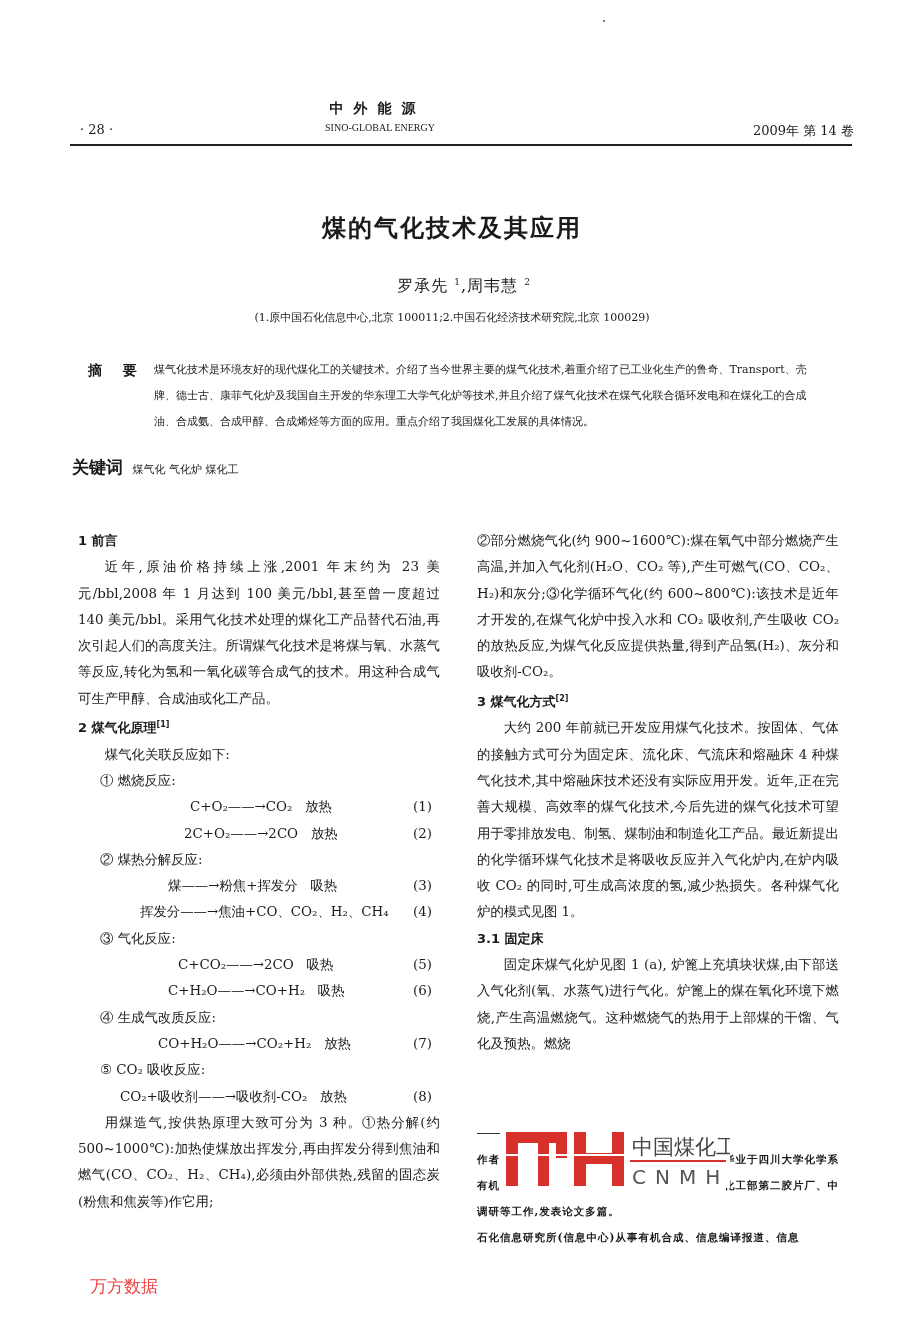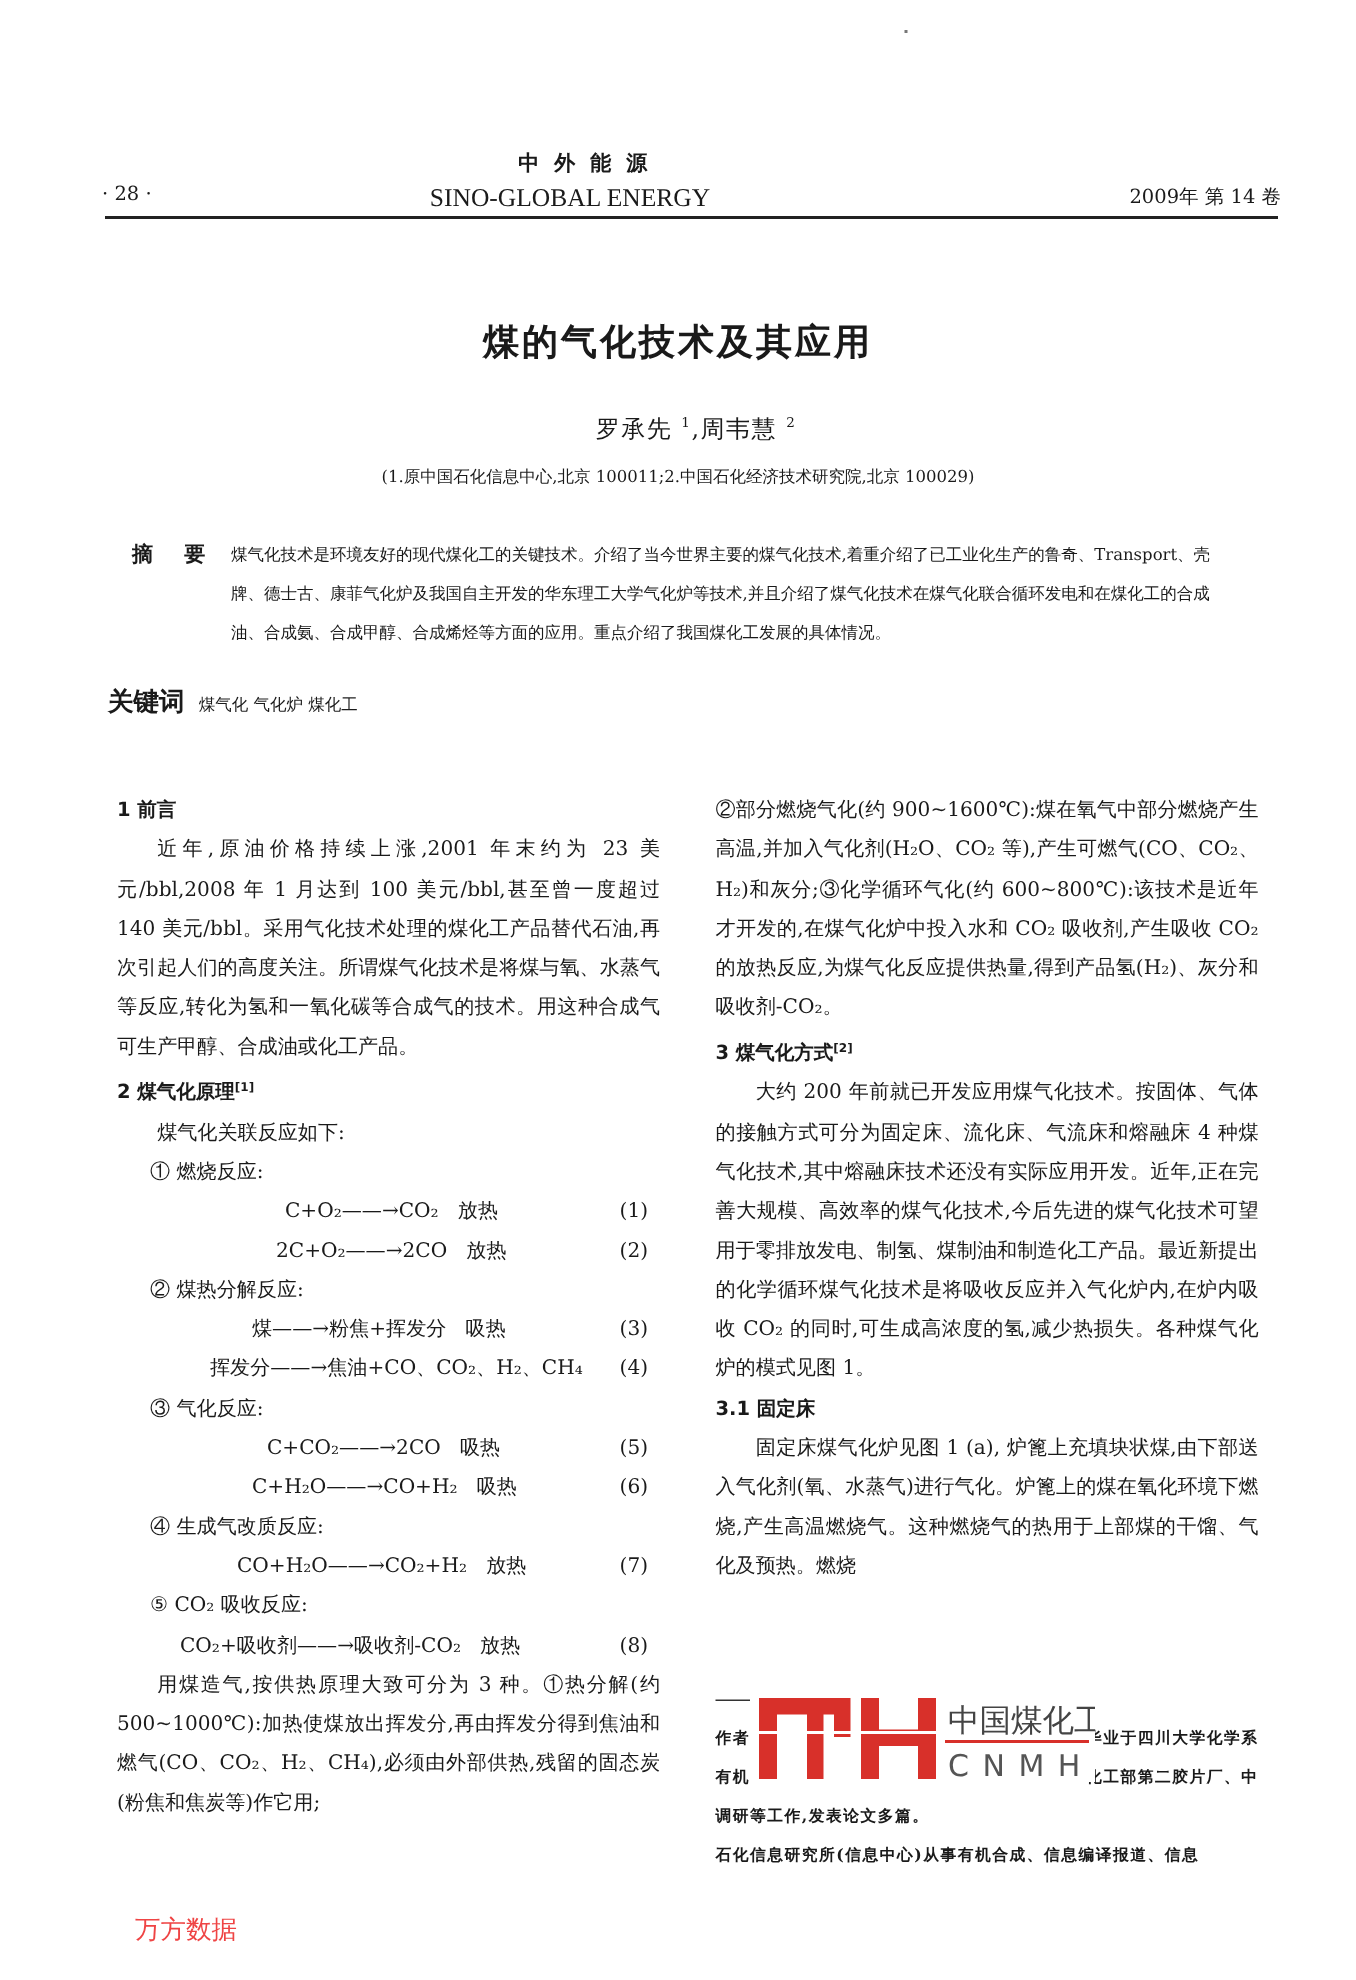--- a/index.html
+++ b/index.html
@@ -1,23 +1,23 @@
 <!DOCTYPE html>
 <html><head>
   <meta charset="utf-8">
   <style>
     html, body { margin: 0; padding: 0; background: #ffffff; }
     body {
       width: 904px; height: 1320px; position: relative; overflow: hidden;
       font-family: "DejaVu Serif", "Liberation Serif", serif; color: #1a1a1a;
     }
     .abs { position: absolute; }
-    .journal-name { left: 16px; width: 755px; top: 100px; text-align: center; font-size: 14px; letter-spacing: 10px; font-weight: bold; }
-    .page-num { left: 68px; top: 122px; font-size: 13px; }
-    .journal-en { left: 0; width: 760px; top: 122px; text-align: center; font-family: "Liberation Serif", serif; font-size: 17px; }
+    .journal-name { left: 0; width: 755px; top: 100px; text-align: center; font-size: 14px; letter-spacing: 10px; font-weight: bold; }
+    .page-num { left: 80px; top: 122px; font-size: 13px; }
+    .journal-en { left: 0; width: 760px; top: 122px; text-align: center; font-family: "Liberation Serif", serif; font-size: 10px; }
     .issue { right: 50px; top: 122px; font-size: 13px; }
     .header-rule { left: 70px; top: 144px; width: 782px; height: 2px; background: #222; }
     .title { left: 0; width: 904px; top: 212px; text-align: center; font-size: 24px; font-weight: bold; letter-spacing: 2px; }
     .authors { left: 0; width: 904px; top: 276px; text-align: center; font-size: 16px; letter-spacing: 1px; margin-left: 12px; }
     .authors sup { font-size: 9px; }
     .affil { left: 0; width: 904px; top: 310px; text-align: center; font-size: 11px; }
     .abstract { left: 88px; top: 357px; width: 740px; font-size: 11px; line-height: 26px; }
     .abstract .lbl { position: absolute; left: 0; top: 0; font-weight: bold; font-size: 14px; letter-spacing: 8px; font-family: "DejaVu Sans", sans-serif; }
     .abstract .txt { margin-left: 66px; }
     .keywords { left: 72px; top: 456px; font-size: 11px; }

